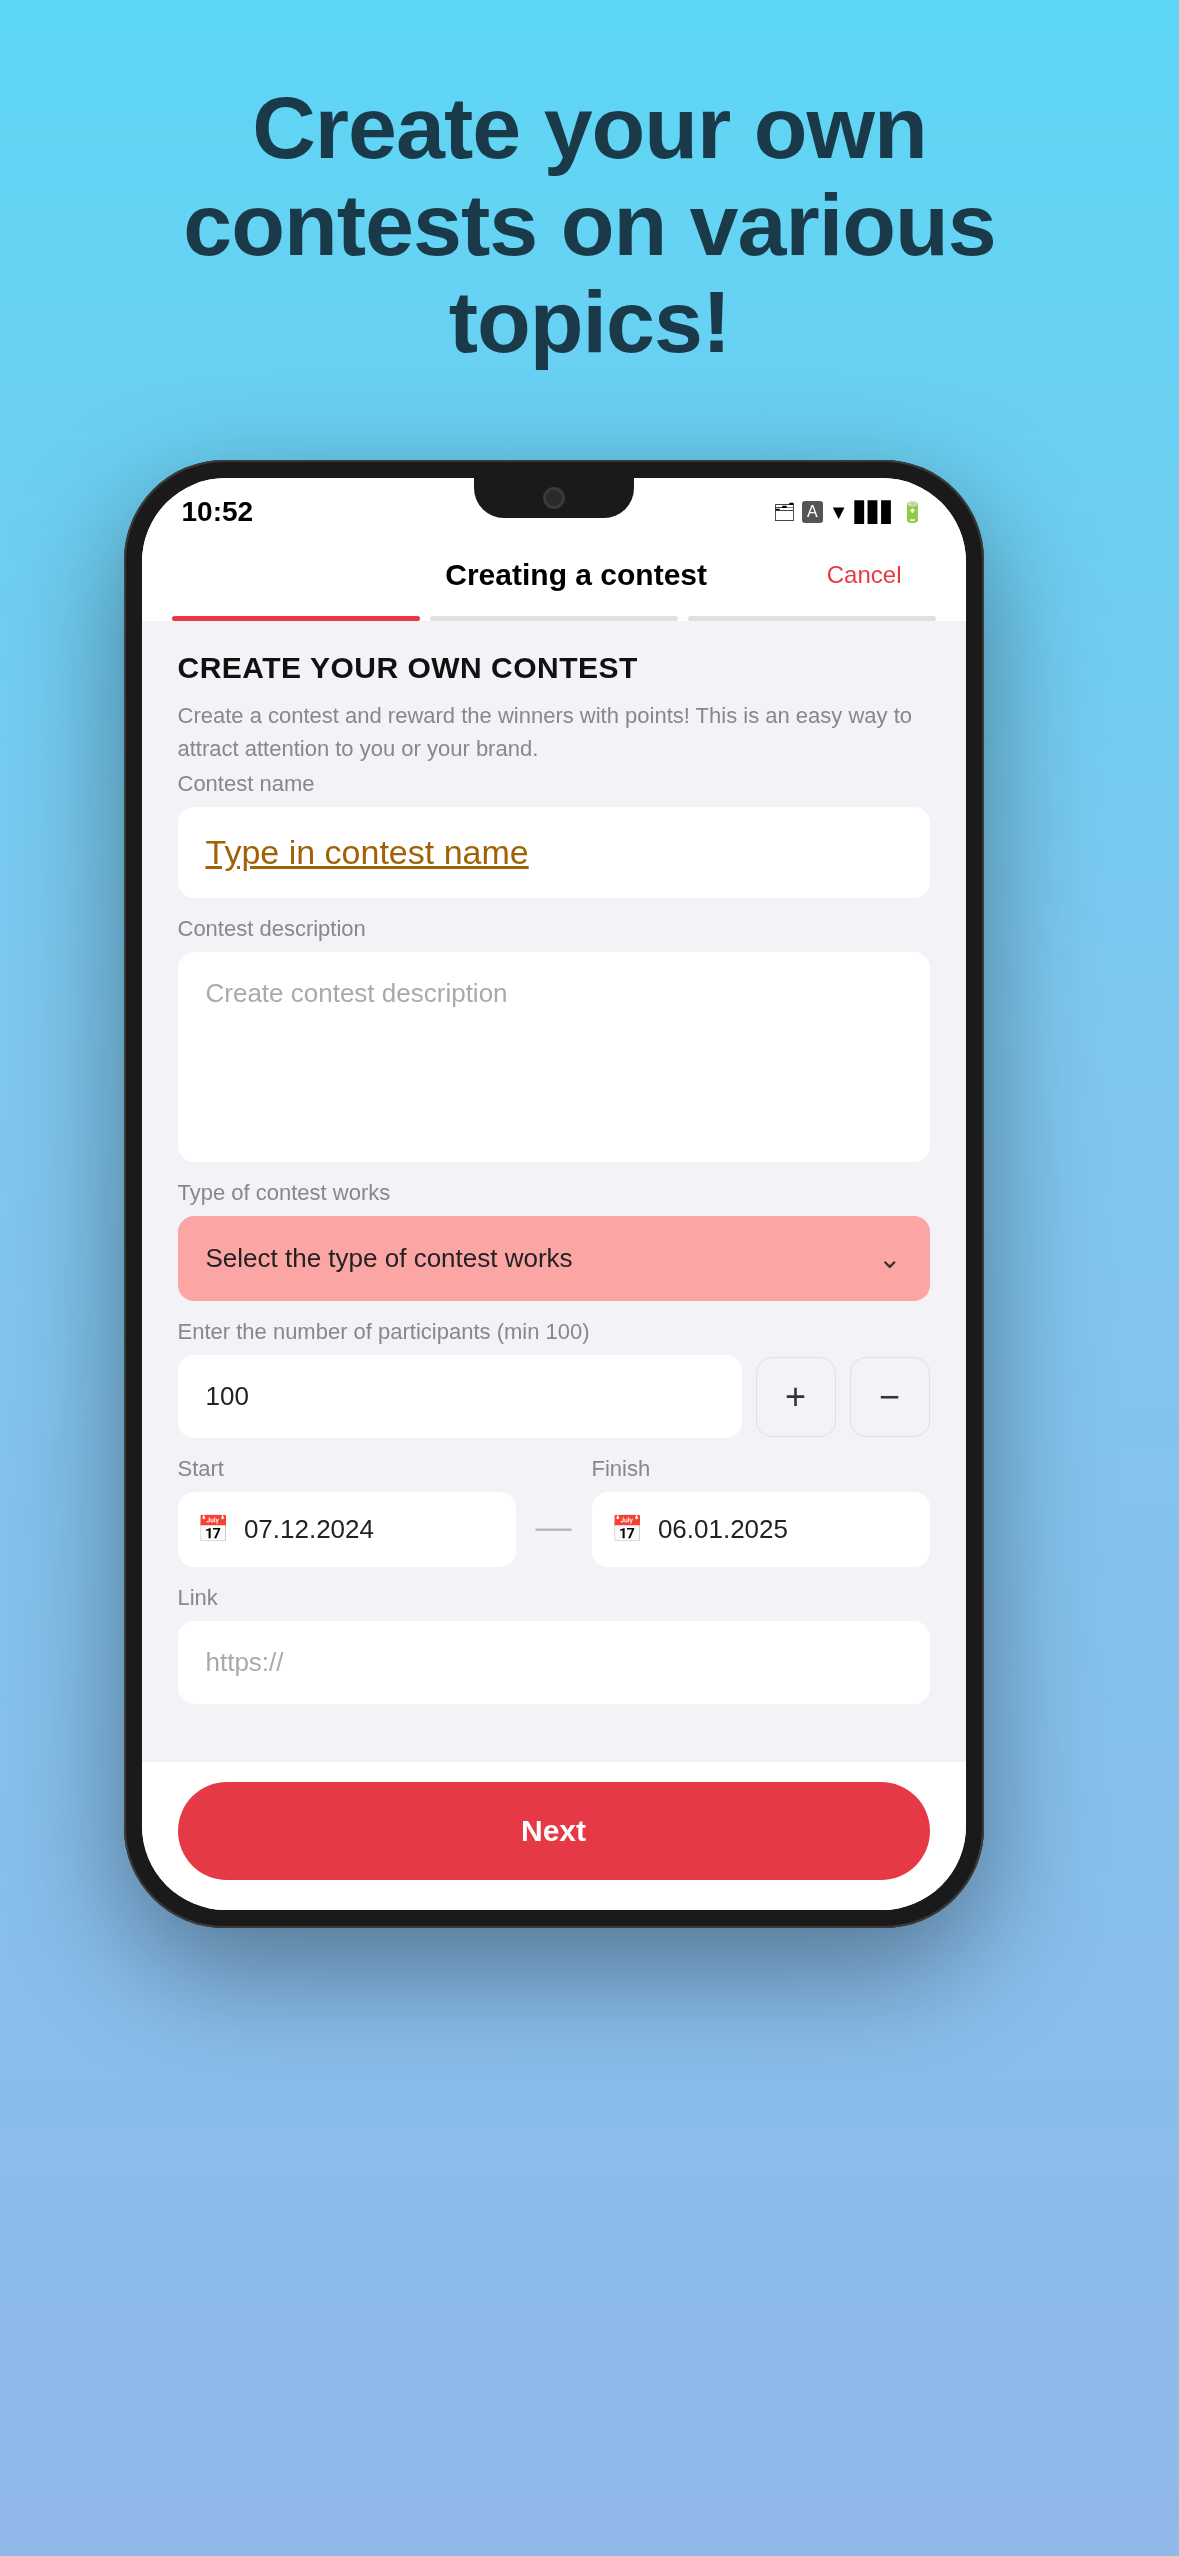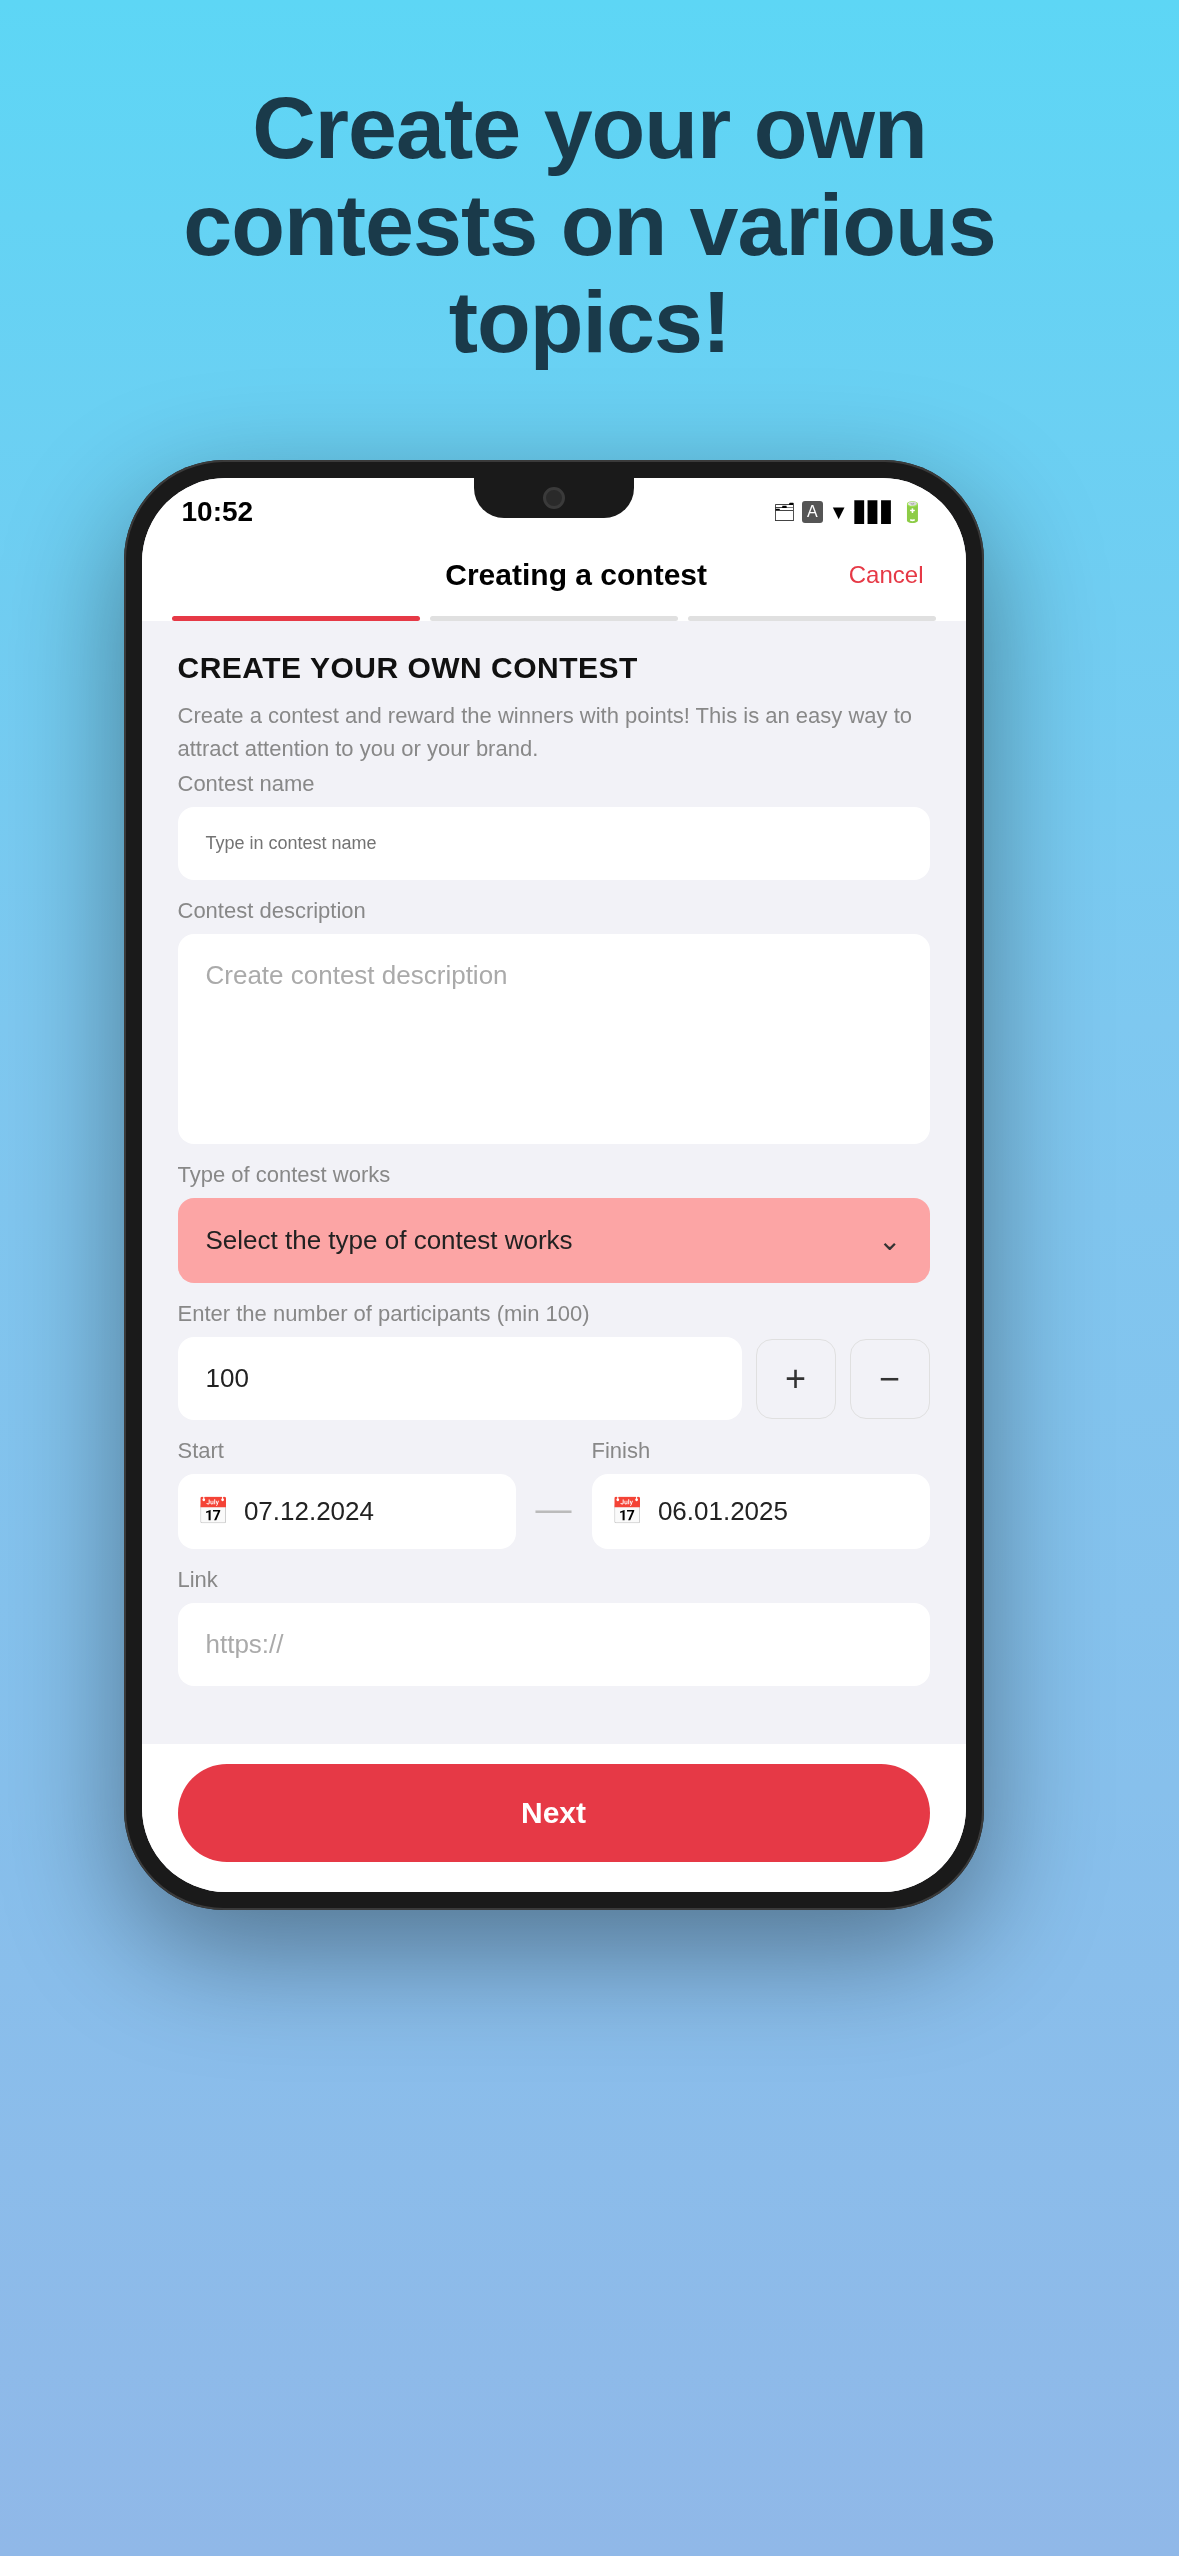--- a/index.html
+++ b/index.html
@@ -86,21 +86,21 @@
       border-radius: 50%;
       border: 3px solid #3a3a3a;
     }
 
     
     .nav-header {
       background: #ffffff;
       display: flex;
       justify-content: space-between;
       align-items: center;
-      padding: 20px 42px 24px;
+      padding: 20px 64px 24px;
     }
 
     .nav-title {
       font-size: 30px;
       font-weight: 700;
       color: #000;
       text-align: center;
       flex: 1;
     }
 
@@ -159,24 +159,25 @@
       font-size: 22px;
       color: #888;
       margin-bottom: 10px;
       margin-top: 6px;
     }
 
     .text-input {
       background: #ffffff;
       border-radius: 16px;
       padding: 26px 28px;
-      font-size: 18px;
-      color: #737373;
-      margin-bottom: 18px;
-      width: 100%;
+      font-size: 34px;
+      color: #a16207;
+      margin-bottom: 18px;
+      width: 100%;
+      text-decoration: underline;
     }
 
     .textarea-input {
       background: #ffffff;
       border-radius: 16px;
       padding: 26px 28px;
       font-size: 26px;
       color: #aaa;
       margin-bottom: 18px;
       width: 100%;

